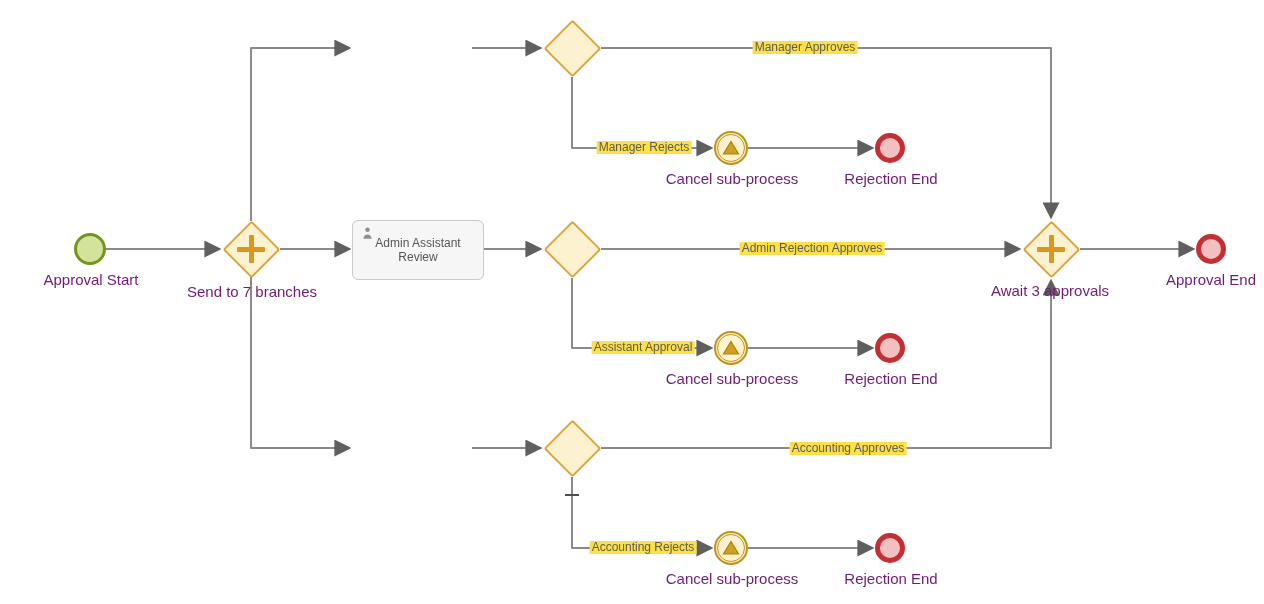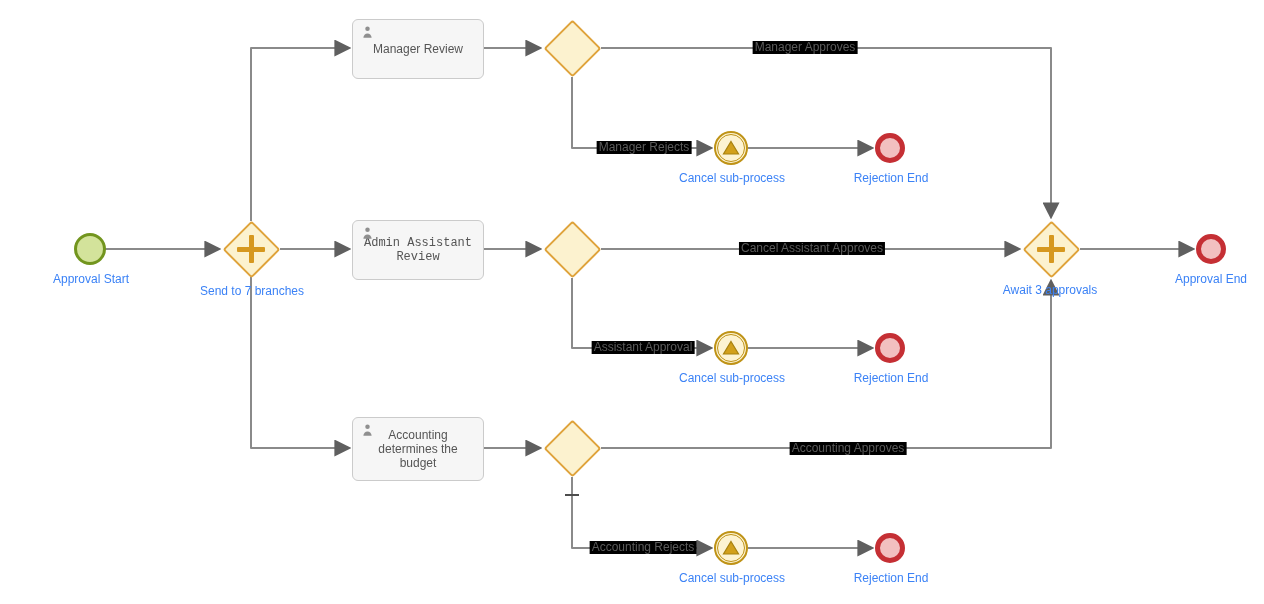--- a/index.html
+++ b/index.html
@@ -44,25 +44,25 @@
   }
   .ev-cancel .inner-ring{
     position:absolute;left:1px;top:1px;right:1px;bottom:1px;
     border:1.5px solid #bf9317;border-radius:50%;
   }
   .ev-cancel svg{position:absolute;left:6px;top:7px;}
 
   
   .node-label{
     position:absolute;transform:translateX(-50%);white-space:nowrap;
-    font-size:12px;color:#3b82f6;line-height:13px;
+    font-size:15px;color:#701a75;line-height:13px;
   }
   .flow-label{
     position:absolute;transform:translateX(-50%);white-space:nowrap;
-    font-size:12px;color:#5b5b5b;line-height:13px;background:#000000;padding:0 2px;
+    font-size:12px;color:#5b5b5b;line-height:13px;background:#fde047;padding:0 2px;
   }
 </style>
 </head>
 <body>
 
 <div id="canvas">
 
   <svg id="flows">
     <defs>
       <marker id="arrow" viewBox="0 0 10 10" refX="8" refY="5" markerWidth="8.5" markerHeight="8.5" orient="auto-start-reverse">
@@ -96,74 +96,58 @@
   <div class="ev-start" style="left:74px;top:233px;"></div>
   <div class="node-label" style="left:91px;top:273px;">Approval Start</div>
 
   <div class="gateway" style="left:222px;top:220px;">
     <div class="gw-diamond"></div>
     <div class="plus-h"></div>
     <div class="plus-v"></div>
   </div>
   <div class="node-label" style="left:252px;top:285px;">Send to 7 branches</div>
 
-  <div class="task" style="top:19px;height:58px;">
-    <svg class="task-icon" viewBox="0 0 16 16">
-      <circle cx="8" cy="4" r="2.4" fill="#8f8f8f"></circle>
-      <path d="M3.6,13.6 a4.4,4.6 0 0 1 8.8,0 z" fill="#8f8f8f"></path>
-      <line x1="4.6" y1="7.6" x2="11.4" y2="7.6" stroke="#f6f6f6" stroke-width="1"></line>
-    </svg>
-    <span>Manager Review</span>
-  </div>
   <div class="gateway" style="left:543px;top:19px;">
     <div class="gw-diamond"></div>
   </div>
   <div class="flow-label" style="left:805px;top:41px;">Manager Approves</div>
   <div class="flow-label" style="left:644px;top:141px;">Manager Rejects</div>
   <div class="ev-cancel" style="left:714px;top:131px;">
     <div class="inner-ring"></div>
     <svg width="18" height="16" viewBox="0 0 18 16">
       <polygon points="9,1.5 16.5,14 1.5,14" fill="#d2a01c" stroke="#a8820f" stroke-width="1.2"></polygon>
     </svg>
   </div>
   <div class="node-label" style="left:732px;top:172px;">Cancel sub-process</div>
   <div class="ev-end" style="left:875px;top:133px;"></div>
   <div class="node-label" style="left:891px;top:172px;">Rejection End</div>
 
-  <div class="task" style="top:220px;height:58px;font-family:Liberation Mono, monospace;">
+  <div class="task" style="top:220px;height:58px;">
     <svg class="task-icon" viewBox="0 0 16 16">
       <circle cx="8" cy="4" r="2.4" fill="#8f8f8f"></circle>
       <path d="M3.6,13.6 a4.4,4.6 0 0 1 8.8,0 z" fill="#8f8f8f"></path>
       <line x1="4.6" y1="7.6" x2="11.4" y2="7.6" stroke="#f6f6f6" stroke-width="1"></line>
     </svg>
     <span>Admin Assistant Review</span>
   </div>
   <div class="gateway" style="left:543px;top:220px;">
     <div class="gw-diamond"></div>
   </div>
-  <div class="flow-label" style="left:812px;top:242px;">Cancel Assistant Approves</div>
+  <div class="flow-label" style="left:812px;top:242px;">Admin Rejection Approves</div>
   <div class="flow-label" style="left:643px;top:341px;">Assistant Approval</div>
   <div class="ev-cancel" style="left:714px;top:331px;">
     <div class="inner-ring"></div>
     <svg width="18" height="16" viewBox="0 0 18 16">
       <polygon points="9,1.5 16.5,14 1.5,14" fill="#d2a01c" stroke="#a8820f" stroke-width="1.2"></polygon>
     </svg>
   </div>
   <div class="node-label" style="left:732px;top:372px;">Cancel sub-process</div>
   <div class="ev-end" style="left:875px;top:333px;"></div>
   <div class="node-label" style="left:891px;top:372px;">Rejection End</div>
 
-  <div class="task" style="top:417px;height:62px;">
-    <svg class="task-icon" viewBox="0 0 16 16">
-      <circle cx="8" cy="4" r="2.4" fill="#8f8f8f"></circle>
-      <path d="M3.6,13.6 a4.4,4.6 0 0 1 8.8,0 z" fill="#8f8f8f"></path>
-      <line x1="4.6" y1="7.6" x2="11.4" y2="7.6" stroke="#f6f6f6" stroke-width="1"></line>
-    </svg>
-    <span>Accounting determines the budget</span>
-  </div>
   <div class="gateway" style="left:543px;top:419px;">
     <div class="gw-diamond"></div>
   </div>
   <div class="flow-label" style="left:808px;top:442px;margin-left:40px;">Accounting Approves</div>
   <div class="flow-label" style="left:643px;top:541px;">Accounting Rejects</div>
   <div class="ev-cancel" style="left:714px;top:531px;">
     <div class="inner-ring"></div>
     <svg width="18" height="16" viewBox="0 0 18 16">
       <polygon points="9,1.5 16.5,14 1.5,14" fill="#d2a01c" stroke="#a8820f" stroke-width="1.2"></polygon>
     </svg>

